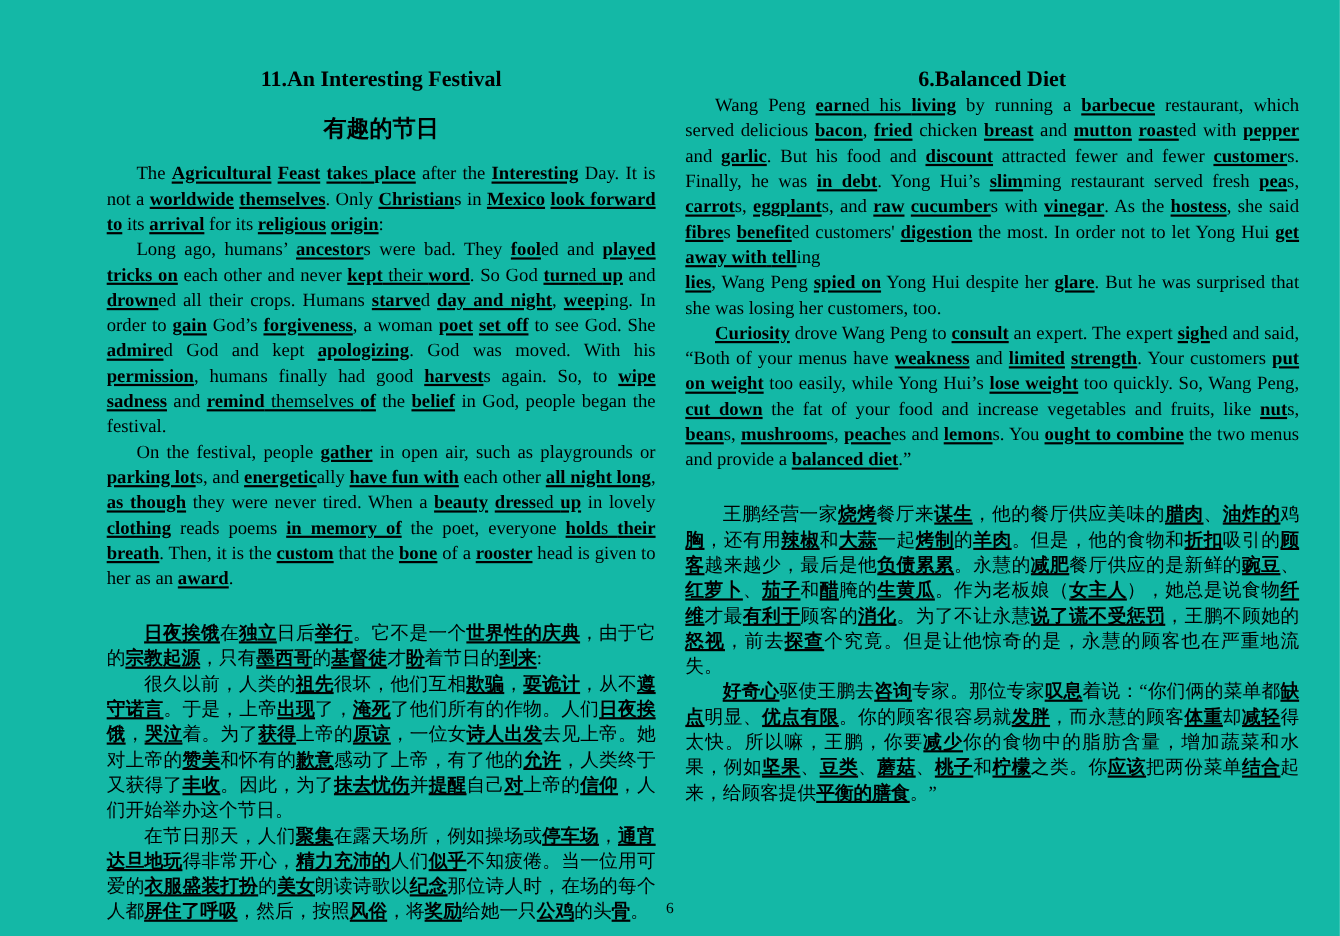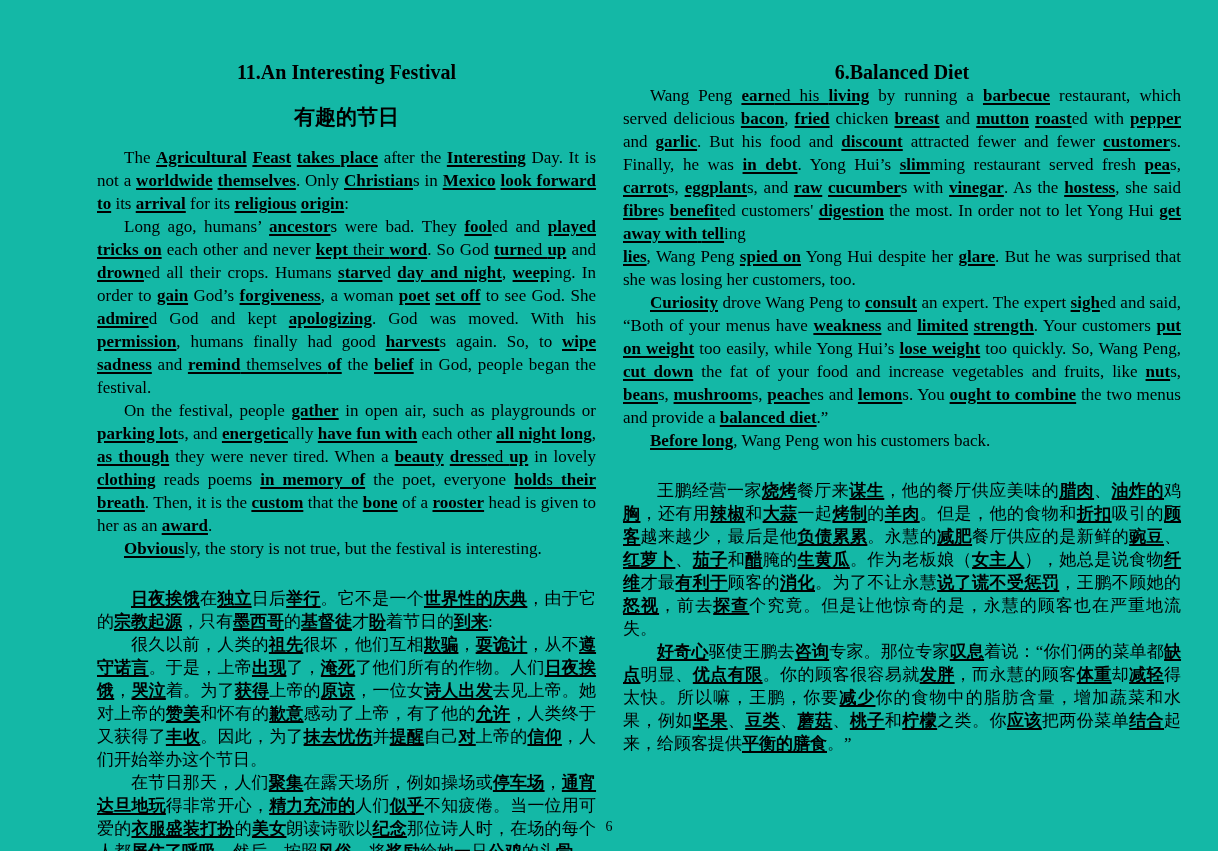--- a/index.html
+++ b/index.html
@@ -53,33 +53,31 @@
 <body>
 
 <div class="page">
 
   <div class="col col-left">
     <h1 class="en-title">11.An Interesting Festival</h1>
     <h2 class="zh-title">有趣的节日</h2>
     <p class="para para-en">The <u><b>Agricultural</b></u> <u><b>Feast</b></u> <u><b>take</b>s <b>place</b></u> after the <u><b>Interesting</b></u> Day. It is not a <u><b>worldwide</b></u> <u><b>themselves</b></u>. Only <u><b>Christian</b></u>s in <u><b>Mexico</b></u> <u><b>look forward to</b></u> its <u><b>arrival</b></u> for its <u><b>religious</b></u> <u><b>origin</b></u>:</p>
     <p class="para para-en">Long ago, humans’ <u><b>ancestor</b></u>s were bad. They <u><b>fool</b></u>ed and <u><b>played tricks on</b></u> each other and never <u><b>kept</b> their <b>word</b></u>. So God <u><b>turn</b>ed <b>up</b></u> and <u><b>drown</b></u>ed all their crops. Humans <u><b>starve</b></u>d <u><b>day and night</b></u>, <u><b>weep</b></u>ing. In order to <u><b>gain</b></u> God’s <u><b>forgiveness</b></u>, a woman <u><b>poet</b></u> <u><b>set off</b></u> to see God. She <u><b>admire</b></u>d God and kept <u><b>apologizing</b></u>. God was moved. With his <u><b>permission</b></u>, humans finally had good <u><b>harvest</b></u>s again. So, to <u><b>wipe</b></u> <u><b>sadness</b></u> and <u><b>remind</b> themselves <b>of</b></u> the <u><b>belief</b></u> in God, people began the festival.</p>
     <p class="para para-en">On the festival, people <u><b>gather</b></u> in open air, such as playgrounds or <u><b>parking lot</b></u>s, and <u><b>energetic</b></u>ally <u><b>have fun with</b></u> each other <u><b>all night long</b></u>, <u><b>as though</b></u> they were never tired. When a <u><b>beauty</b></u> <u><b>dress</b>ed <b>up</b></u> in lovely <u><b>clothing</b></u> reads poems <u><b>in memory of</b></u> the poet, everyone <u><b>hold</b>s <b>their breath</b></u>. Then, it is the <u><b>custom</b></u> that the <u><b>bone</b></u> of a <u><b>rooster</b></u> head is given to her as an <u><b>award</b></u>.</p>
-    <p class="para para-en"><u><b>Obvious</b></u>ly, the story is not true, but the festival is interesting.</p>
     <div class="section-gap"></div>
     <p class="para para-zh"><u><b>日夜挨饿</b></u>在<u><b>独立</b></u>日后<u><b>举行</b></u>。它不是一个<u><b>世界性的庆典</b></u>，由于它的<u><b>宗教起源</b></u>，只有<u><b>墨西哥</b></u>的<u><b>基督徒</b></u>才<u><b>盼</b></u>着节日的<u><b>到来</b></u>:</p>
     <p class="para para-zh">很久以前，人类的<u><b>祖先</b></u>很坏，他们互相<u><b>欺骗</b></u>，<u><b>耍诡计</b></u>，从不<u><b>遵守诺言</b></u>。于是，上帝<u><b>出现</b></u>了，<u><b>淹死</b></u>了他们所有的作物。人们<u><b>日夜挨饿</b></u>，<u><b>哭泣</b></u>着。为了<u><b>获得</b></u>上帝的<u><b>原谅</b></u>，一位女<u><b>诗人出发</b></u>去见上帝。她对上帝的<u><b>赞美</b></u>和怀有的<u><b>歉意</b></u>感动了上帝，有了他的<u><b>允许</b></u>，人类终于又获得了<u><b>丰收</b></u>。因此，为了<u><b>抹去忧伤</b></u>并<u><b>提醒</b></u>自己<u><b>对</b></u>上帝的<u><b>信仰</b></u>，人们开始举办这个节日。</p>
     <p class="para para-zh">在节日那天，人们<u><b>聚集</b></u>在露天场所，例如操场或<u><b>停车场</b></u>，<u><b>通宵达旦地玩</b></u>得非常开心，<u><b>精力充沛的</b></u>人们<u><b>似乎</b></u>不知疲倦。当一位用可爱的<u><b>衣服盛装打扮</b></u>的<u><b>美女</b></u>朗读诗歌以<u><b>纪念</b></u>那位诗人时，在场的每个人都<u><b>屏住了呼吸</b></u>，然后，按照<u><b>风俗</b></u>，将<u><b>奖励</b></u>给她一只<u><b>公鸡</b></u>的头<u><b>骨</b></u>。</p>
 
   </div>
 
   <div class="col col-right">
     <h1 class="en-title">6.Balanced Diet</h1>
     <p class="para para-en">Wang Peng <u><b>earn</b>ed his <b>living</b></u> by running a <u><b>barbecue</b></u> restaurant, which served delicious <u><b>bacon</b></u>, <u><b>fried</b></u> chicken <u><b>breast</b></u> and <u><b>mutton</b></u> <u><b>roast</b></u>ed with <u><b>pepper</b></u> and <u><b>garlic</b></u>. But his food and <u><b>discount</b></u> attracted fewer and fewer <u><b>customer</b></u>s. Finally, he was <u><b>in debt</b></u>. Yong Hui’s <u><b>slim</b></u>ming restaurant served fresh <u><b>pea</b></u>s, <u><b>carrot</b></u>s, <u><b>eggplant</b></u>s, and <u><b>raw</b></u> <u><b>cucumber</b></u>s with <u><b>vinegar</b></u>. As the <u><b>hostess</b></u>, she said <u><b>fibre</b></u>s <u><b>benefit</b></u>ed customers' <u><b>digestion</b></u> the most. In order not to let Yong Hui <u><b>get away with</b> <b>tell</b></u>ing<br><u><b>lies</b></u>, Wang Peng <u><b>spied on</b></u> Yong Hui despite her <u><b>glare</b></u>. But he was surprised that she was losing her customers, too.</p>
     <p class="para para-en"><u><b>Curiosity</b></u> drove Wang Peng to <u><b>consult</b></u> an expert. The expert <u><b>sigh</b></u>ed and said, “Both of your menus have <u><b>weakness</b></u> and <u><b>limited</b></u> <u><b>strength</b></u>. Your customers <u><b>put on weight</b></u> too easily, while Yong Hui’s <u><b>lose weight</b></u> too quickly. So, Wang Peng, <u><b>cut down</b></u> the fat of your food and increase vegetables and fruits, like <u><b>nut</b></u>s, <u><b>bean</b></u>s, <u><b>mushroom</b></u>s, <u><b>peach</b></u>es and <u><b>lemon</b></u>s. You <u><b>ought to combine</b></u> the two menus and provide a <u><b>balanced diet</b></u>.”</p>
-    <p class="para para-en"><u><b>Before long</b></u>, Wang Peng won his customers back.</p>
     <div class="section-gap"></div>
     <p class="para para-zh">王鹏经营一家<u><b>烧烤</b></u>餐厅来<u><b>谋生</b></u>，他的餐厅供应美味的<u><b>腊肉</b></u>、<u><b>油炸的</b></u>鸡<u><b>胸</b></u>，还有用<u><b>辣椒</b></u>和<u><b>大蒜</b></u>一起<u><b>烤制</b></u>的<u><b>羊肉</b></u>。但是，他的食物和<u><b>折扣</b></u>吸引的<u><b>顾客</b></u>越来越少，最后是他<u><b>负债累累</b></u>。永慧的<u><b>减肥</b></u>餐厅供应的是新鲜的<u><b>豌豆</b></u>、<u><b>红萝卜</b></u>、<u><b>茄子</b></u>和<u><b>醋</b></u>腌的<u><b>生黄瓜</b></u>。作为老板娘（<u><b>女主人</b></u>），她总是说食物<u><b>纤维</b></u>才最<u><b>有利于</b></u>顾客的<u><b>消化</b></u>。为了不让永慧<u><b>说了谎不受惩罚</b></u>，王鹏不顾她的<u><b>怒视</b></u>，前去<u><b>探查</b></u>个究竟。但是让他惊奇的是，永慧的顾客也在严重地流失。</p>
     <p class="para para-zh"><u><b>好奇心</b></u>驱使王鹏去<u><b>咨询</b></u>专家。那位专家<u><b>叹息</b></u>着说：“你们俩的菜单都<u><b>缺点</b></u>明显、<u><b>优点有限</b></u>。你的顾客很容易就<u><b>发胖</b></u>，而永慧的顾客<u><b>体重</b></u>却<u><b>减轻</b></u>得太快。所以嘛，王鹏，你要<u><b>减少</b></u>你的食物中的脂肪含量，增加蔬菜和水果，例如<u><b>坚果</b></u>、<u><b>豆类</b></u>、<u><b>蘑菇</b></u>、<u><b>桃子</b></u>和<u><b>柠檬</b></u>之类。你<u><b>应该</b></u>把两份菜单<u><b>结合</b></u>起来，给顾客提供<u><b>平衡的膳食</b></u>。”</p>
   </div>
 
   <div class="page-number">6</div>
 
 </div>
 
 </body></html>

